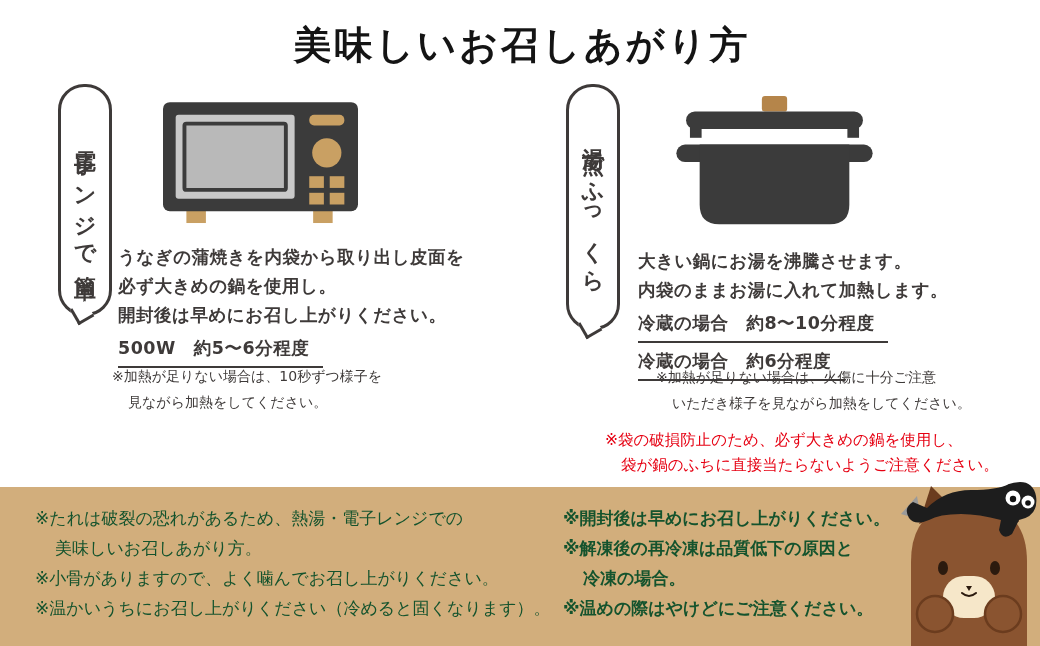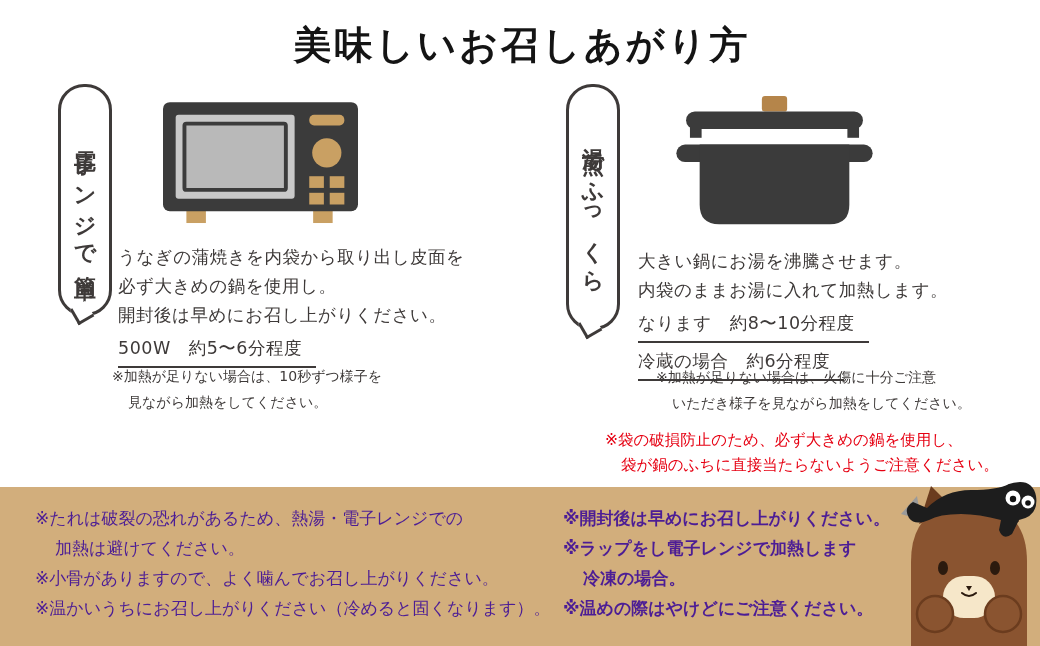--- a/index.html
+++ b/index.html
@@ -16,34 +16,34 @@
           letter-spacing:4px;line-height:1;color:#3e3a39;}
   .bubble-mw{left:58px;top:84px;width:48px;height:226px;}
   .bubble-boil{left:566px;top:84px;width:48px;height:240px;}
   .tail{position:absolute;left:12px;bottom:-9px;width:15px;height:15px;background:#fff;
         border-right:3px solid #3e3a39;border-bottom:3px solid #3e3a39;transform:rotate(60deg);}
 
   .icon{position:absolute;}
   .mw-icon{left:163px;top:102px;}
   .pot-icon{left:672px;top:96px;}
 
-  .body-text{position:absolute;font-size:17.5px;line-height:29px;letter-spacing:0.5px;}
+  .body-text{position:absolute;font-size:17.5px;line-height:29px;letter-spacing:0.5px;font-weight:bold;}
   .mw-text{left:118px;top:243px;}
   .boil-text{left:638px;top:247px;}
   .underline{display:inline-block;border-bottom:2px solid #3e3a39;padding:1px 14px 3px 0;margin-top:3px;}
 
   .note{position:absolute;font-size:14px;line-height:26px;}
   .mw-note{left:112px;top:363px;}
   .boil-note{left:608px;top:364px;margin-left:48px;}
   .warning{position:absolute;font-size:15.5px;line-height:25px;color:#e60012;}
   .boil-warning{left:605px;top:428px;}
   .ind1{padding-left:16px;}
 
   .band{position:absolute;left:0;top:487px;width:1040px;height:159px;background:#d2ae7c;}
-  .band-col{position:absolute;font-size:17px;line-height:30px;color:#4c1d95;}
+  .band-col{position:absolute;font-size:17px;line-height:30px;color:#14532d;}
   .band-left{left:35px;top:16px;}
   .band-right{left:563px;top:16px;font-weight:bold;}
   .ind2{padding-left:20px;}
 
   .mascot{position:absolute;left:898px;top:474px;width:142px;height:172px;}
 </style>
 </head>
 <body>
 
 <div class="page">
@@ -98,47 +98,47 @@
       <rect x="180" y="30" width="12" height="13" fill="#3b3b3b"></rect>
       <rect x="4" y="50" width="202" height="18" rx="9" fill="#3b3b3b"></rect>
       <path d="M28 50 L182 50 L182 112 Q182 132 162 132 L48 132 Q28 132 28 112 Z" fill="#3b3b3b"></path>
     </svg>
   </div>
 
   <div class="body-text boil-text">
     <div>大きい鍋にお湯を沸騰させます。</div>
     <div>内袋のままお湯に入れて加熱します。</div>
     <div>
-      <span class="underline">なります　約8〜10分程度</span>
+      <span class="underline">冷蔵の場合　約8〜10分程度</span>
     </div>
     <div>
       <span class="underline">冷蔵の場合　約6分程度</span>
     </div>
   </div>
 
   <div class="note boil-note">
     <div>※加熱が足りない場合は、火傷に十分ご注意</div>
     <div class="ind1">いただき様子を見ながら加熱をしてください。</div>
   </div>
 
   <div class="warning boil-warning">
     <div>※袋の破損防止のため、必ず大きめの鍋を使用し、</div>
     <div class="ind1">袋が鍋のふちに直接当たらないようご注意ください。</div>
   </div>
 
   <div class="band">
     <div class="band-col band-left">
       <div>※たれは破裂の恐れがあるため、熱湯・電子レンジでの</div>
-      <div class="ind2">加熱は避けてください。</div>
+      <div class="ind2">美味しいお召しあがり方。</div>
       <div>※小骨がありますので、よく噛んでお召し上がりください。</div>
       <div>※温かいうちにお召し上がりください（冷めると固くなります）。</div>
     </div>
     <div class="band-col band-right">
       <div>※開封後は早めにお召し上がりください。</div>
-      <div>※ラップをし電子レンジで加熱します</div>
+      <div>※解凍後の再冷凍は品質低下の原因と</div>
       <div class="ind2">冷凍の場合。</div>
       <div>※温めの際はやけどにご注意ください。</div>
     </div>
   </div>
 
   <div class="mascot">
     <svg width="142" height="172" viewBox="0 0 140 172" aria-hidden="true">
 
       <path d="M20 50 L32 12 L56 36 Z" fill="#6b3c1e"></path>
       <path d="M120 48 L110 10 L86 34 Z" fill="#6b3c1e"></path>

